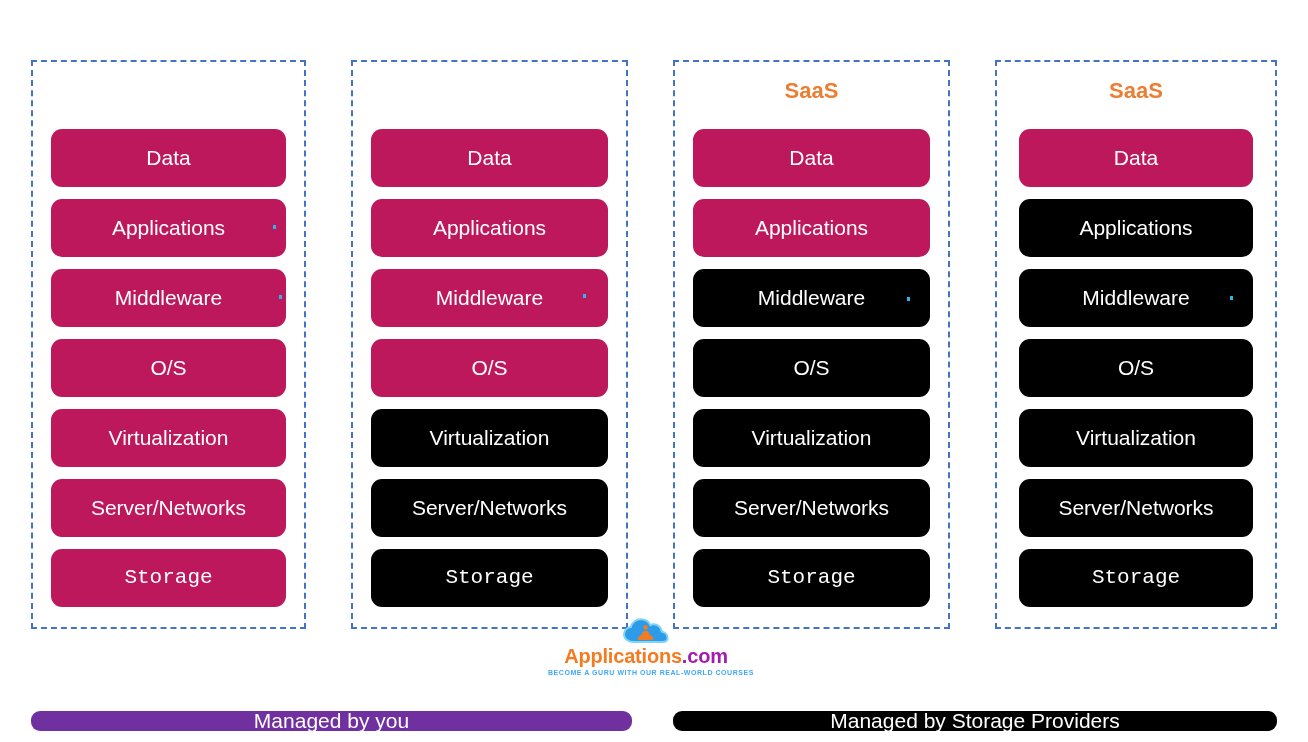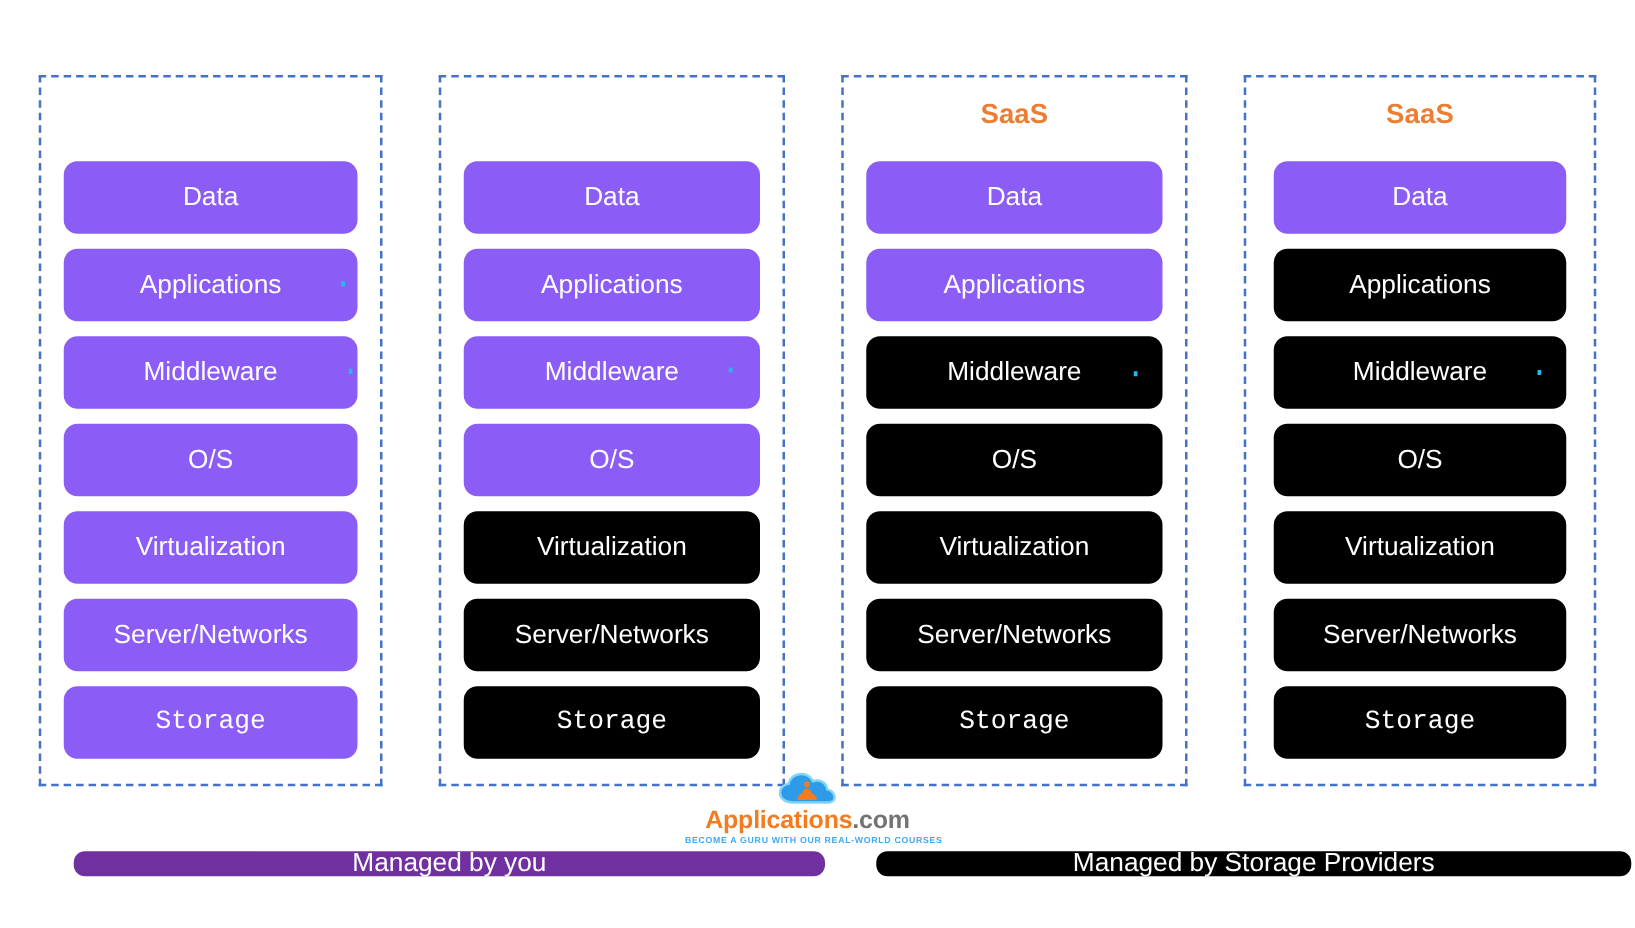--- a/index.html
+++ b/index.html
@@ -73,21 +73,21 @@
     align-items: center;
     justify-content: center;
     color: #ffffff;
     font-size: 21px;
     line-height: 24px;
     font-weight: normal;
     box-sizing: border-box;
     user-select: none;
   }
   .layer:last-child { margin-bottom: 0; font-family: Liberation Mono, monospace; }
-  .layer.purple { background: #8b5cf6; }
+  .layer.purple { background: #be185d; }
   .layer.black  { background: #000000; }
 
   
   .speck {
     position: absolute;
     width: 3px;
     height: 4px;
     background: #29B6E8;
     pointer-events: none;
   }
@@ -107,44 +107,43 @@
     display: block;
   }
   .logo-wordmark {
     font-size: 20px;
     font-weight: bold;
     line-height: 22px;
     letter-spacing: -0.2px;
     white-space: nowrap;
   }
   .logo-name { color: #F47B20; }
-  .logo-tld  { color: #737373; }
+  .logo-tld  { color: #a21caf; }
   .logo-tagline {
     margin-top: 1px;
     font-size: 7px;
     font-weight: bold;
     letter-spacing: 0.55px;
     color: #3FA9F5;
     line-height: 10px;
     white-space: nowrap;
   }
 
   
   .footer-bar {
     position: absolute;
-    top: 681px;
+    top: 711px;
     height: 20px;
     border-radius: 9px;
     display: flex;
     align-items: center;
     justify-content: center;
     color: #ffffff;
     font-size: 21px;
     line-height: 24px;
-    margin-left: 28px;
   }
   .footer-you {
     left: 31px;
     width: 601px;
     background: #7030A0;
   }
   .footer-provider {
     left: 673px;
     width: 604px;
     background: #000000;

